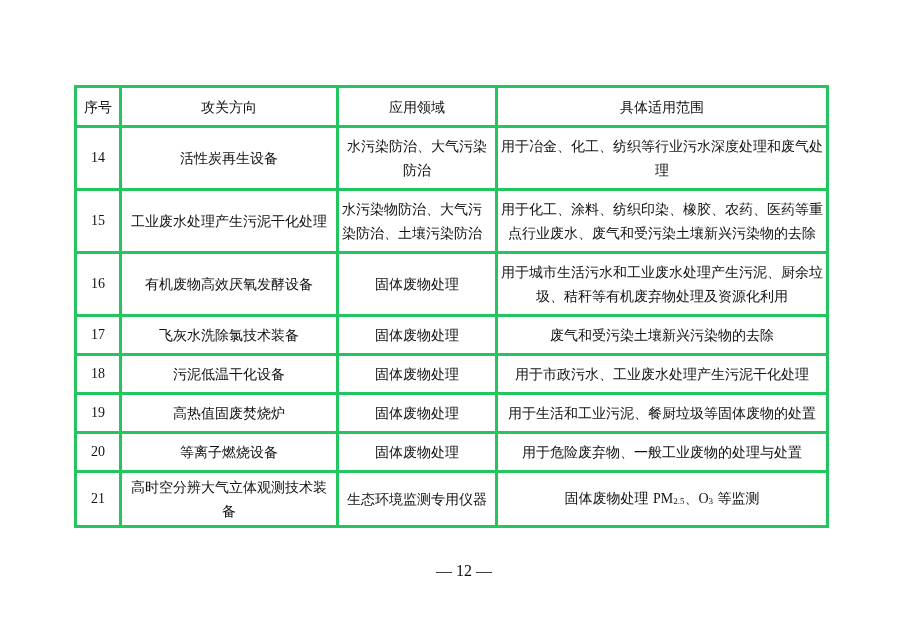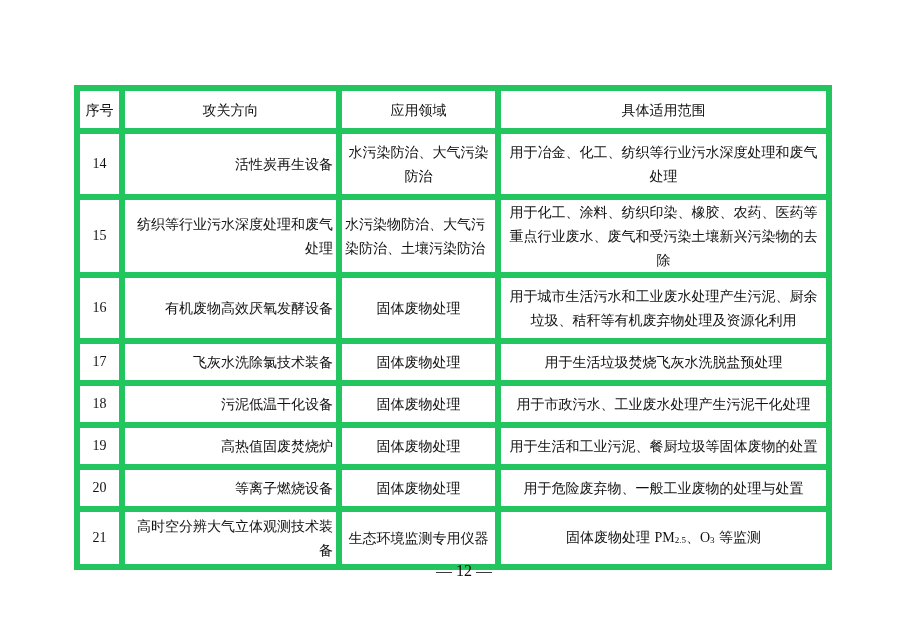--- a/index.html
+++ b/index.html
@@ -1,24 +1,24 @@
 <!DOCTYPE html>
 <html><head>
 <meta charset="utf-8">
 <style>
   html, body { margin:0; padding:0; background:#ffffff; }
   body { width:900px; height:636px; position:relative; overflow:hidden;
          font-family:"DejaVu Sans", sans-serif; color:#111; }
   table.main { position:absolute; left:74px; top:85px; border-collapse:collapse;
                table-layout:fixed; width:752px; }
-  table.main td, table.main th { border:6px solid #22c55e; padding:0 3px;
+  table.main td, table.main th { border:3px solid #22c55e; padding:0 3px;
                font-size:14px; line-height:24px; font-weight:normal; vertical-align:middle; }
   th { height:37px; text-align:center; }
   td.num { text-align:center; font-family:"Liberation Serif", serif; font-size:15px; }
-  td.dir { text-align:right; }
+  td.dir { text-align:center; }
   td.field { text-align:center; }
   td.scope { text-align:center; }
   tr.r2 td { height:60px; }
   tr.r1 td { height:36px; }
   tr.rlast td { height:52px; }
   .serif { font-family:"Liberation Serif", serif; }
   sub.s { font-size:9px; vertical-align:-1px; font-family:"Liberation Serif", serif; }
   .footer { position:absolute; top:562px; left:14px; width:900px; text-align:center;
             font-family:"Liberation Serif", serif; font-size:16px; }
 </style>
@@ -42,35 +42,35 @@
   </thead>
   <tbody>
     <tr class="r2">
       <td class="num">14</td>
       <td class="dir">活性炭再生设备</td>
       <td class="field">水污染防治、大气污染防治</td>
       <td class="scope">用于冶金、化工、纺织等行业污水深度处理和废气处理</td>
     </tr>
     <tr class="r2">
       <td class="num">15</td>
-      <td class="dir">纺织等行业污水深度处理和废气处理</td>
+      <td class="dir">工业废水处理产生污泥干化处理</td>
       <td class="field" style="text-align:left">水污染物防治、大气污染防治、土壤污染防治</td>
       <td class="scope">用于化工、涂料、纺织印染、橡胶、农药、医药等重点行业废水、废气和受污染土壤新兴污染物的去除</td>
     </tr>
     <tr class="r2">
       <td class="num">16</td>
       <td class="dir">有机废物高效厌氧发酵设备</td>
       <td class="field">固体废物处理</td>
       <td class="scope">用于城市生活污水和工业废水处理产生污泥、厨余垃圾、秸秆等有机废弃物处理及资源化利用</td>
     </tr>
     <tr class="r1">
       <td class="num">17</td>
       <td class="dir">飞灰水洗除氯技术装备</td>
       <td class="field">固体废物处理</td>
-      <td class="scope">用于生活垃圾焚烧飞灰水洗脱盐预处理</td>
+      <td class="scope">废气和受污染土壤新兴污染物的去除</td>
     </tr>
     <tr class="r1">
       <td class="num">18</td>
       <td class="dir">污泥低温干化设备</td>
       <td class="field">固体废物处理</td>
       <td class="scope">用于市政污水、工业废水处理产生污泥干化处理</td>
     </tr>
     <tr class="r1">
       <td class="num">19</td>
       <td class="dir">高热值固废焚烧炉</td>

